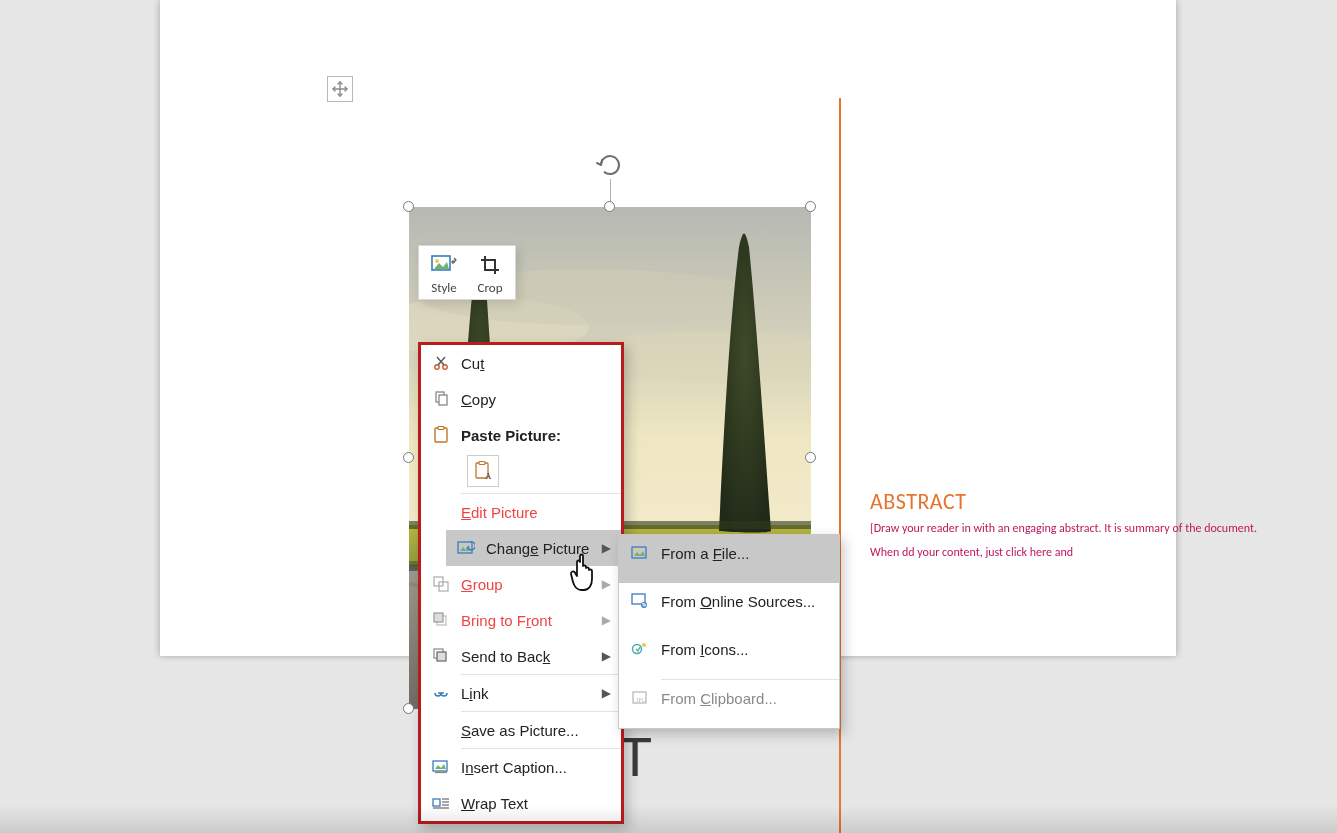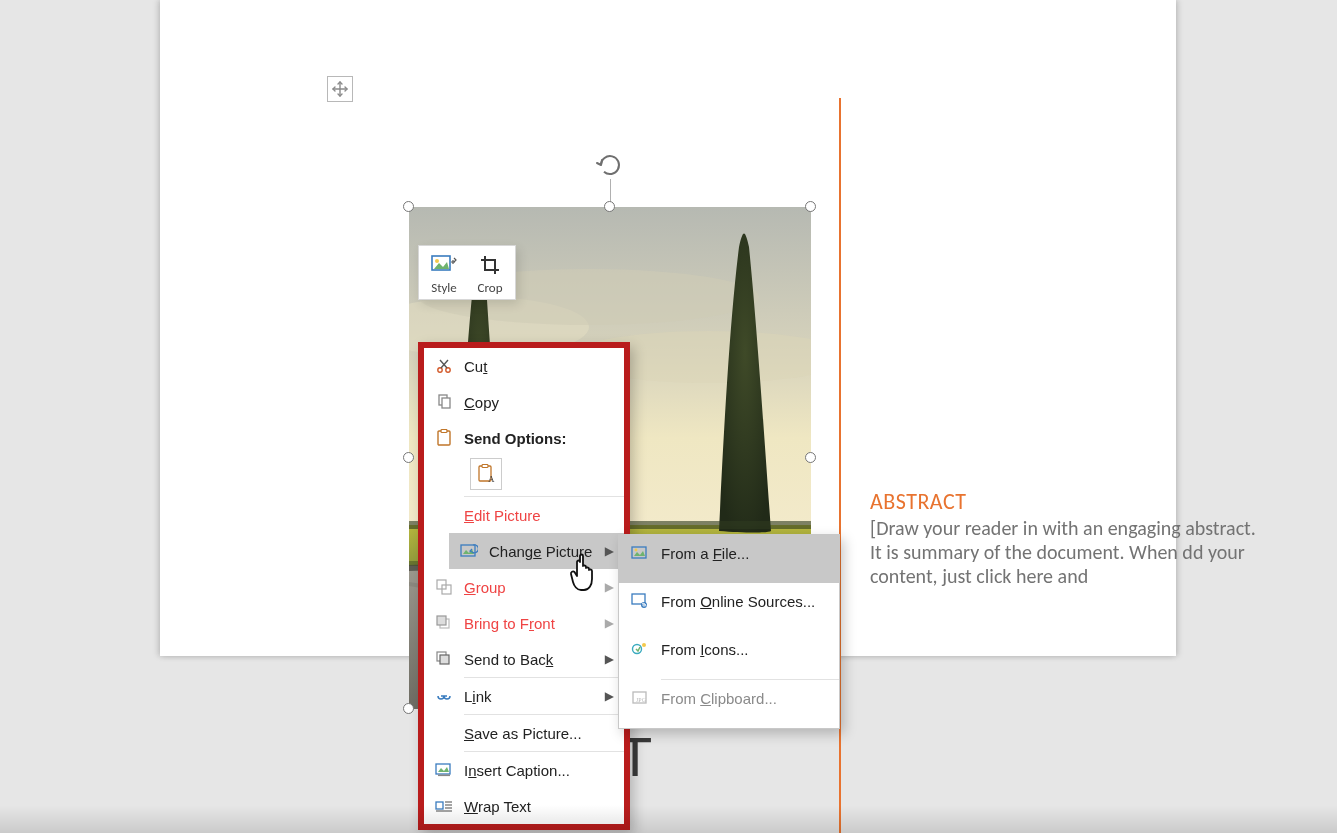--- a/index.html
+++ b/index.html
@@ -52,22 +52,22 @@
     color: #e8732f;
     font-size: 22px;
     letter-spacing: 0.5px;
   }
   .abstract-body {
     position: absolute;
     left: 710px;
     top: 516px;
     width: 400px;
     font-family: Calibri, "Segoe UI", sans-serif;
-    font-size: 20px;
-    color: #737373;
+    font-size: 12px;
+    color: #be185d;
     line-height: 24px;
   }
   .doc-title {
     position: absolute;
     left: 340px;
     top: 724px;
     font-family: "Calibri Light","Segoe UI Light",sans-serif;
     font-size: 56px;
     color: #3a3a3a;
     letter-spacing: 1px;
@@ -153,21 +153,21 @@
     justify-content: center;
     margin-bottom: 2px;
   }
   
   .ctx {
     position: absolute;
     left: 418px;
     top: 342px;
     width: 200px;
     background: #fff;
-    border: 6px solid #b91c1c;
+    border: 3px solid #b91c1c;
     box-shadow: 4px 5px 12px rgba(0,0,0,0.22);
     font-family: "Segoe UI", sans-serif;
   }
   .ctx .row {
     display: flex;
     align-items: center;
     min-height: 36px;
     padding: 0 10px 0 0;
     position: relative;
   }
@@ -378,21 +378,21 @@
       </div>
       <div class="label"><span><u>C</u>opy</span></div>
     </div>
     <div class="row bold">
       <div class="icon-col">
         <svg class="icon" width="16" height="18" viewBox="0 0 16 18">
           <rect x="2" y="2" width="12" height="14" rx="1" fill="none" stroke="#c0762a" stroke-width="1.4"></rect>
           <rect x="5" y="0.5" width="6" height="3" rx="1" fill="#fff" stroke="#c0762a" stroke-width="1.2"></rect>
         </svg>
       </div>
-      <div class="label">Send Options:</div>
+      <div class="label">Paste Picture:</div>
     </div>
     <div class="paste-block">
       <div class="paste-btn">
         <svg class="icon" width="18" height="20" viewBox="0 0 18 20">
           <rect x="2" y="2" width="12" height="15" rx="1" fill="none" stroke="#c0762a" stroke-width="1.3"></rect>
           <rect x="5" y="0.5" width="6" height="3" rx="1" fill="#fff" stroke="#c0762a" stroke-width="1.1"></rect>
           <text x="11" y="18" font-size="9" fill="#333" font-family="Segoe UI">A</text>
         </svg>
       </div>
     </div>

